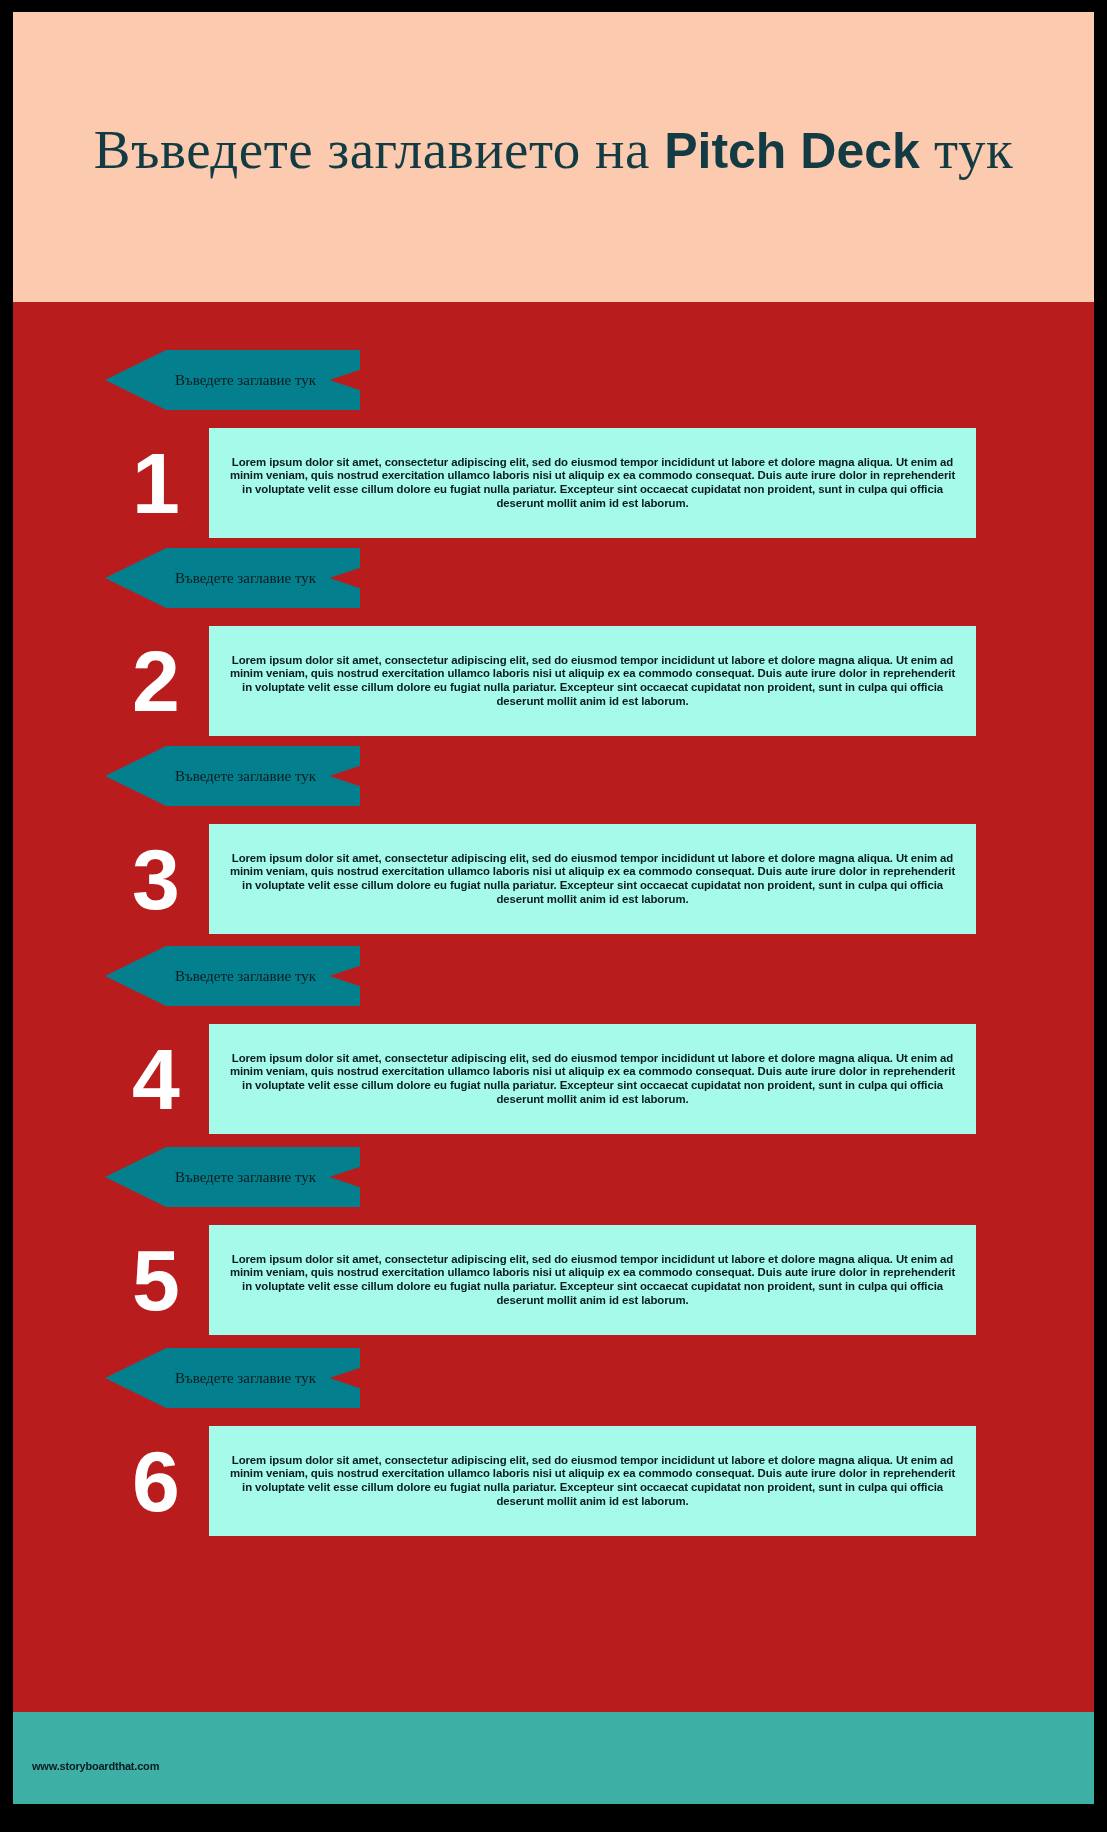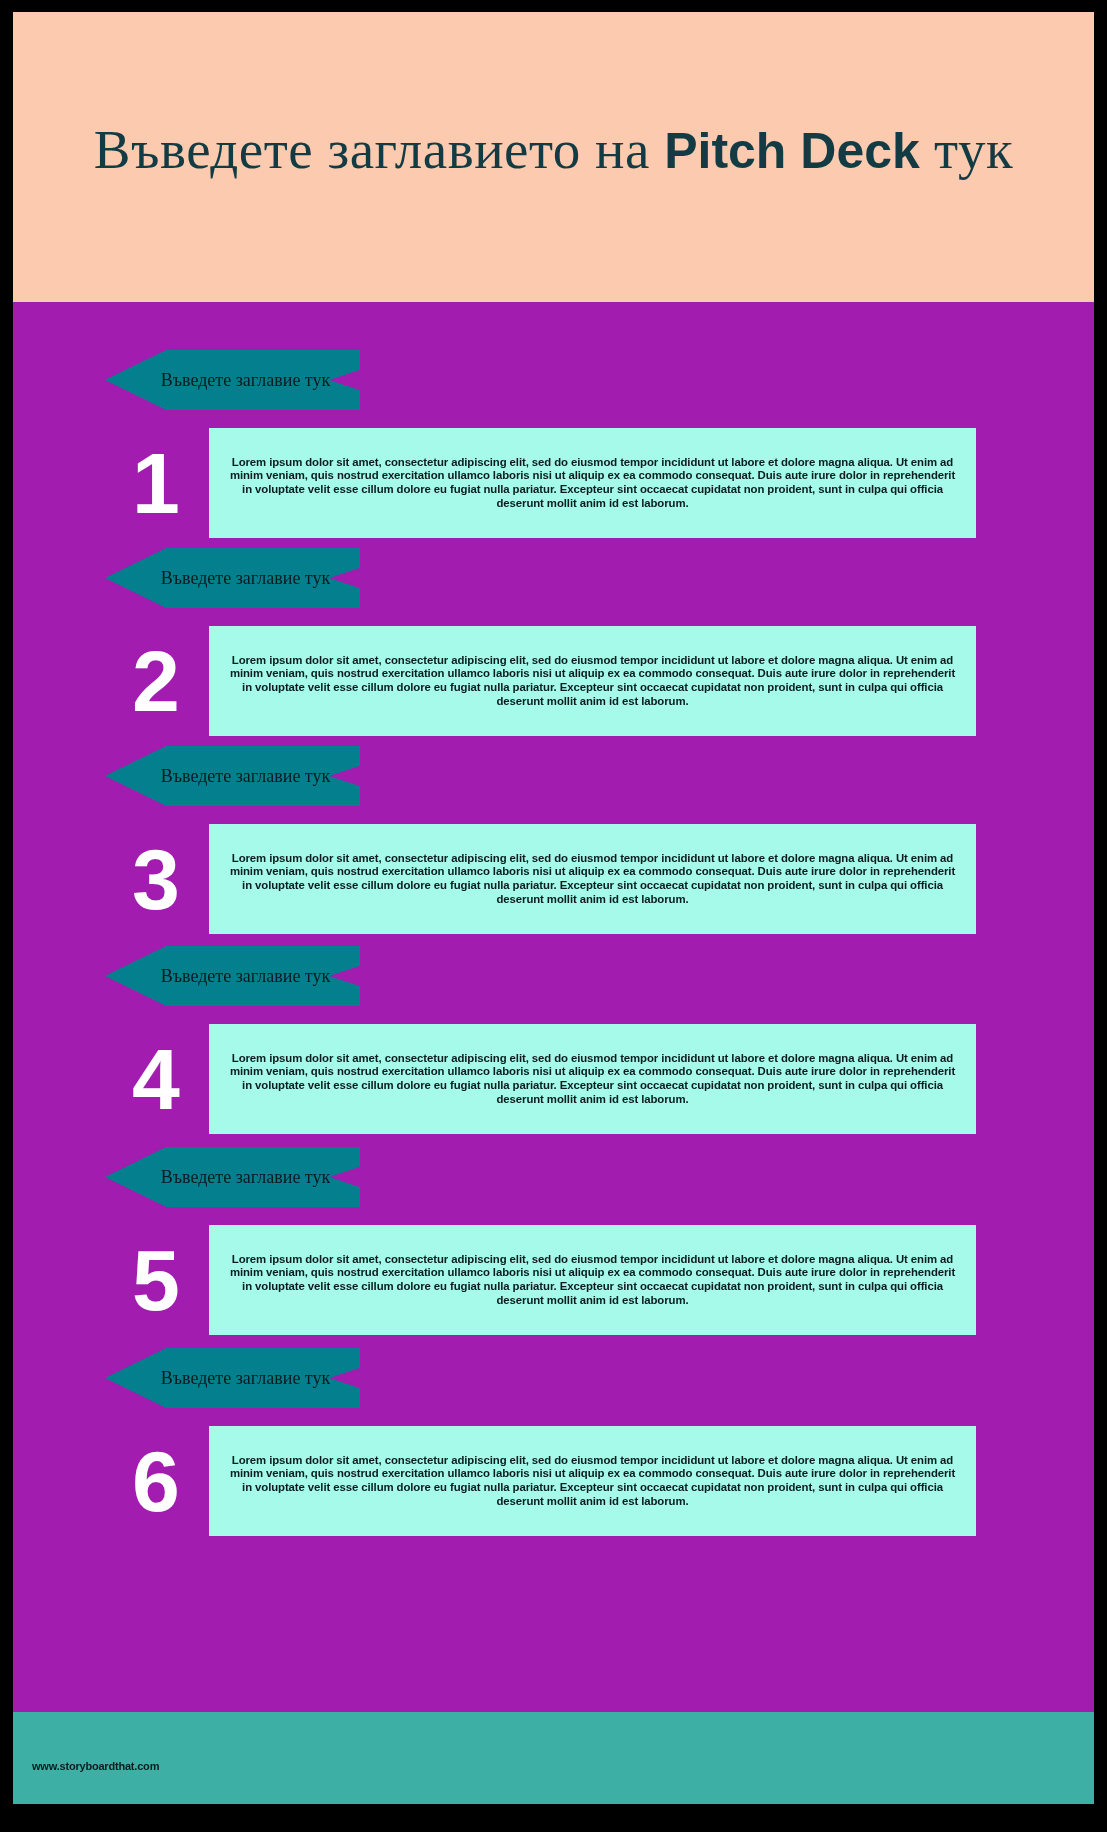--- a/index.html
+++ b/index.html
@@ -1,39 +1,39 @@
 <!DOCTYPE html>
 <html><head>
 <meta charset="utf-8">
 <style>
   html,body{margin:0;padding:0;background:#000;}
   body{width:1107px;height:1832px;font-family:"Liberation Sans",sans-serif;overflow:hidden;}
 
   #poster{position:absolute;left:0;top:0;width:1107px;height:1832px;background:#000;}
 
   
-  #page{position:absolute;left:13px;top:12px;width:1081px;height:1792px;background:#a21caf;overflow:hidden;}
+  #page{position:absolute;left:13px;top:12px;width:1081px;height:1792px;background:#b91c1c;overflow:hidden;}
 
   
   #header{position:absolute;left:0;top:0;width:1081px;height:290px;background:#FCCBAF;}
   #title{position:absolute;left:0;top:106px;width:1081px;text-align:center;
          font-family:"Liberation Serif",serif;font-size:55px;color:#123B44;
          letter-spacing:.5px;white-space:nowrap;}
   #title .bold{font-family:"Liberation Sans",sans-serif;font-weight:bold;
                font-size:50px;letter-spacing:0px;}
 
   
   .section{position:absolute;left:0;width:1081px;height:auto;}
 
   
   .banner{position:absolute;left:92px;top:0;width:255px;height:60px;background:#047F8E;
           clip-path:polygon(24% 0%, 100% 0%, 100% 33%, 88% 50%, 100% 67%, 100% 100%, 24% 100%, 0% 50%);
           display:flex;align-items:center;}
   .banner-label{width:100%;text-align:center;padding-left:26px;box-sizing:border-box;
-                font-family:"Liberation Serif",serif;font-size:18px;color:#0A1C1F;
+                font-family:"Liberation Serif",serif;font-size:15px;color:#0A1C1F;
                 white-space:nowrap;}
 
   
   .row{position:absolute;left:0;top:78px;width:1081px;height:110px;}
   .num{position:absolute;left:104px;top:0;width:78px;height:110px;
        font-family:"Liberation Sans Narrow","Liberation Sans",sans-serif;
        font-weight:bold;font-size:86px;color:#FFFFFF;line-height:110px;
        text-align:center;}
   .textbox{position:absolute;left:196px;top:0;width:767px;height:110px;
            background:#A5FAEA;display:flex;align-items:center;justify-content:center;}

